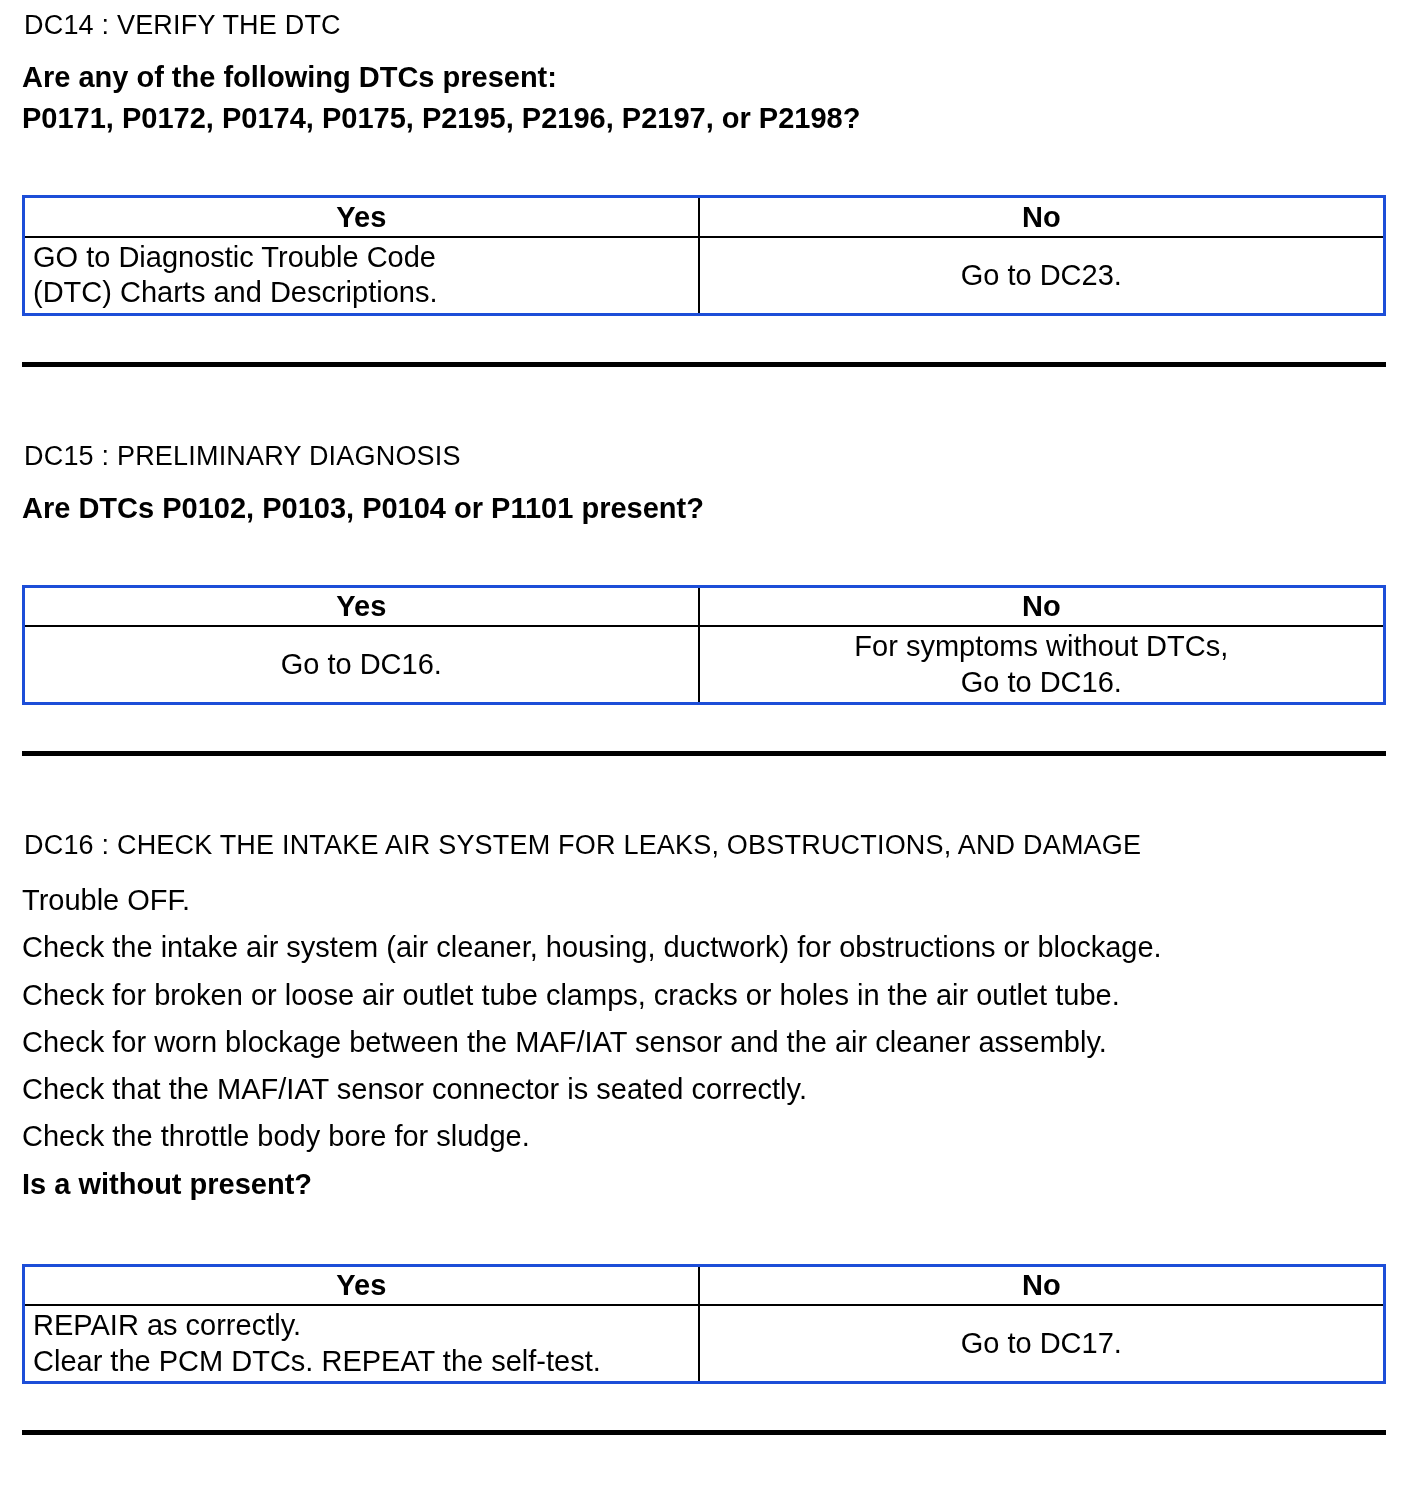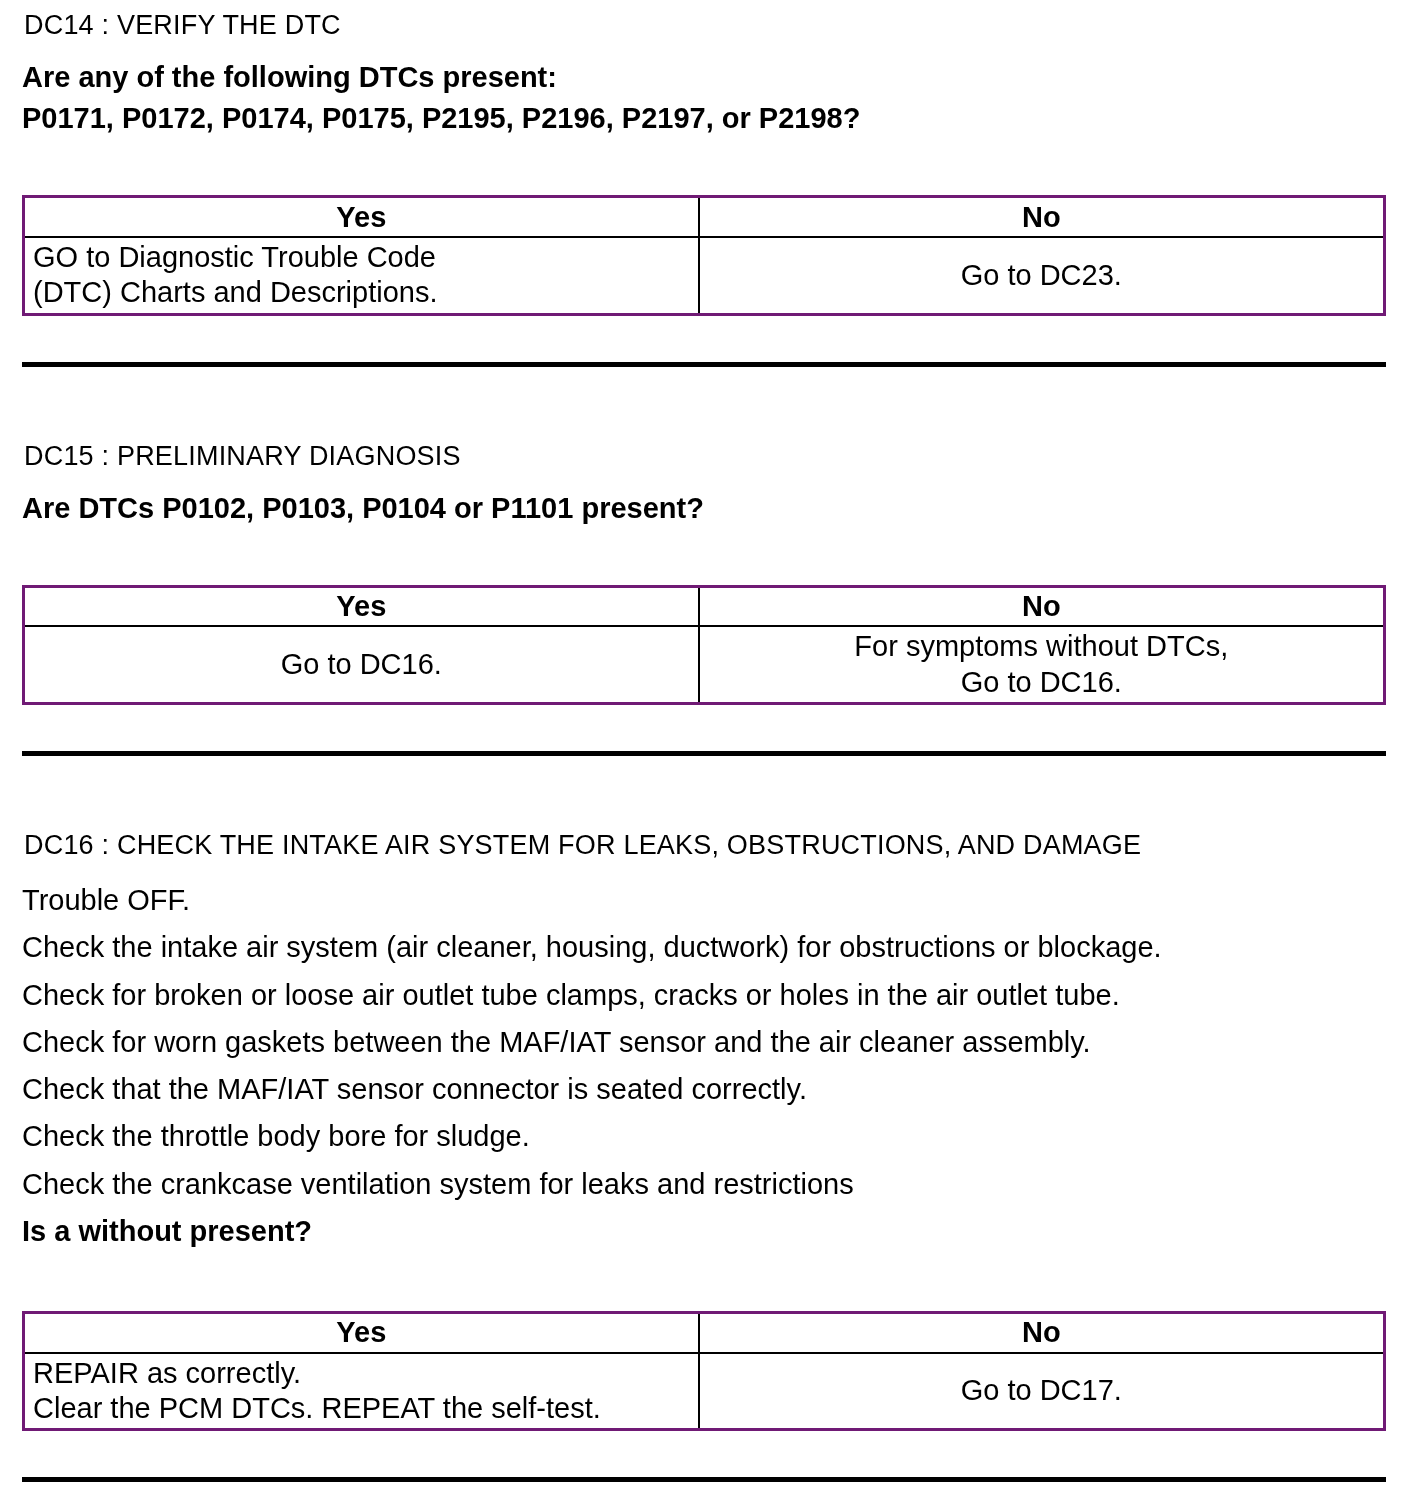--- a/index.html
+++ b/index.html
@@ -29,21 +29,21 @@
     line-height: 1.63;
   }
   .q-final {
     font-size: 29px;
     font-weight: bold;
     line-height: 1.63;
   }
   table.yn-table {
     width: 100%;
     border-collapse: collapse;
-    border: 3px solid #701a75;
+    border: 3px solid #1d4ed8;
     margin-top: 56px;
     table-layout: fixed;
   }
   table.yn-table th, table.yn-table td {
     border: 2px solid #000;
     font-size: 29px;
   }
   table.yn-table th {
     font-weight: bold;
     text-align: center;
@@ -127,24 +127,23 @@
 </section>
 
 <div class="divider"></div>
 
 <section class="section">
   <h2 class="sec-heading">DC16 : CHECK THE INTAKE AIR SYSTEM FOR LEAKS, OBSTRUCTIONS, AND DAMAGE</h2>
   <div>
     <div class="step-line">Trouble OFF.</div>
     <div class="step-line">Check the intake air system (air cleaner, housing, ductwork) for obstructions or blockage.</div>
     <div class="step-line">Check for broken or loose air outlet tube clamps, cracks or holes in the air outlet tube.</div>
-    <div class="step-line">Check for worn gaskets between the MAF/IAT sensor and the air cleaner assembly.</div>
+    <div class="step-line">Check for worn blockage between the MAF/IAT sensor and the air cleaner assembly.</div>
     <div class="step-line">Check that the MAF/IAT sensor connector is seated correctly.</div>
     <div class="step-line">Check the throttle body bore for sludge.</div>
-    <div class="step-line">Check the crankcase ventilation system for leaks and restrictions</div>
     <div class="q-final">Is a without present?</div>
   </div>
   <table class="yn-table">
     <thead>
       <tr>
         <th class="col-yes">Yes</th>
         <th class="col-no">No</th>
       </tr>
     </thead>
     <tbody>

